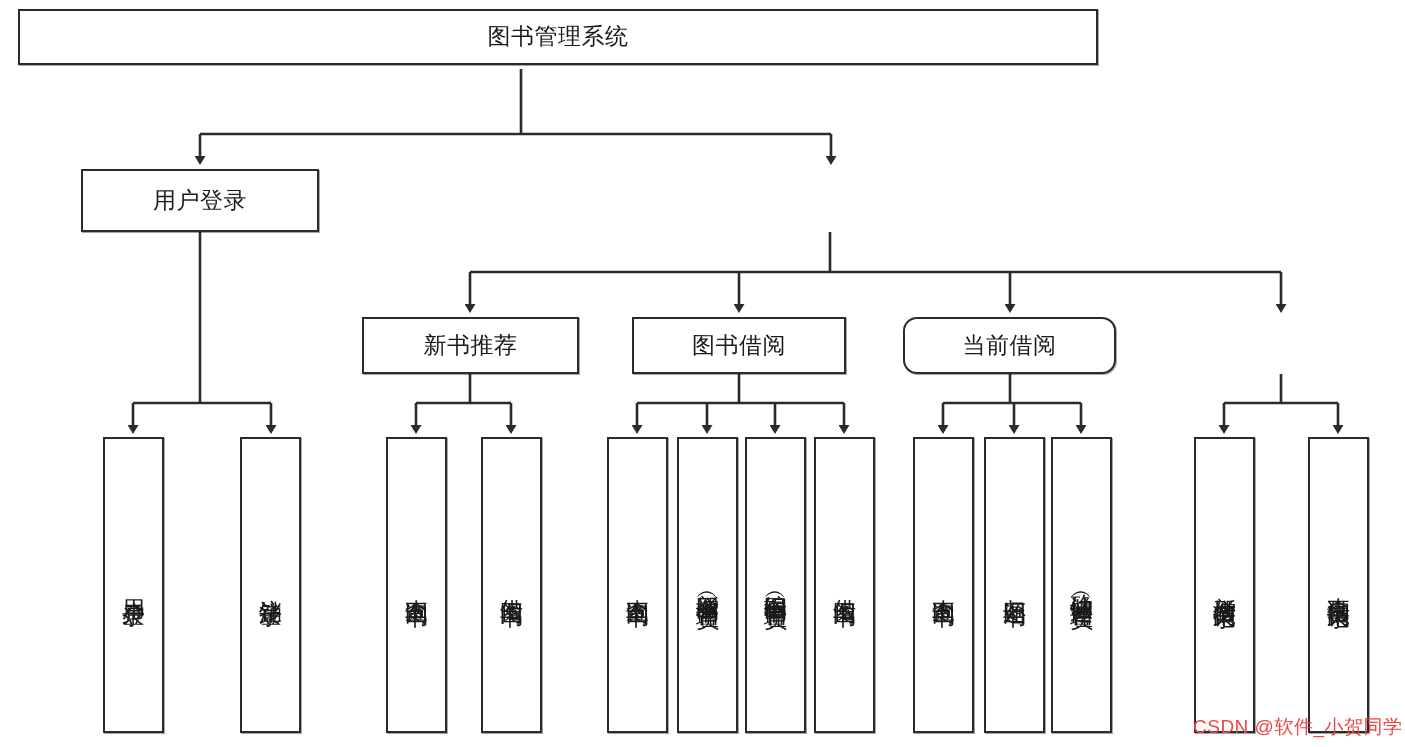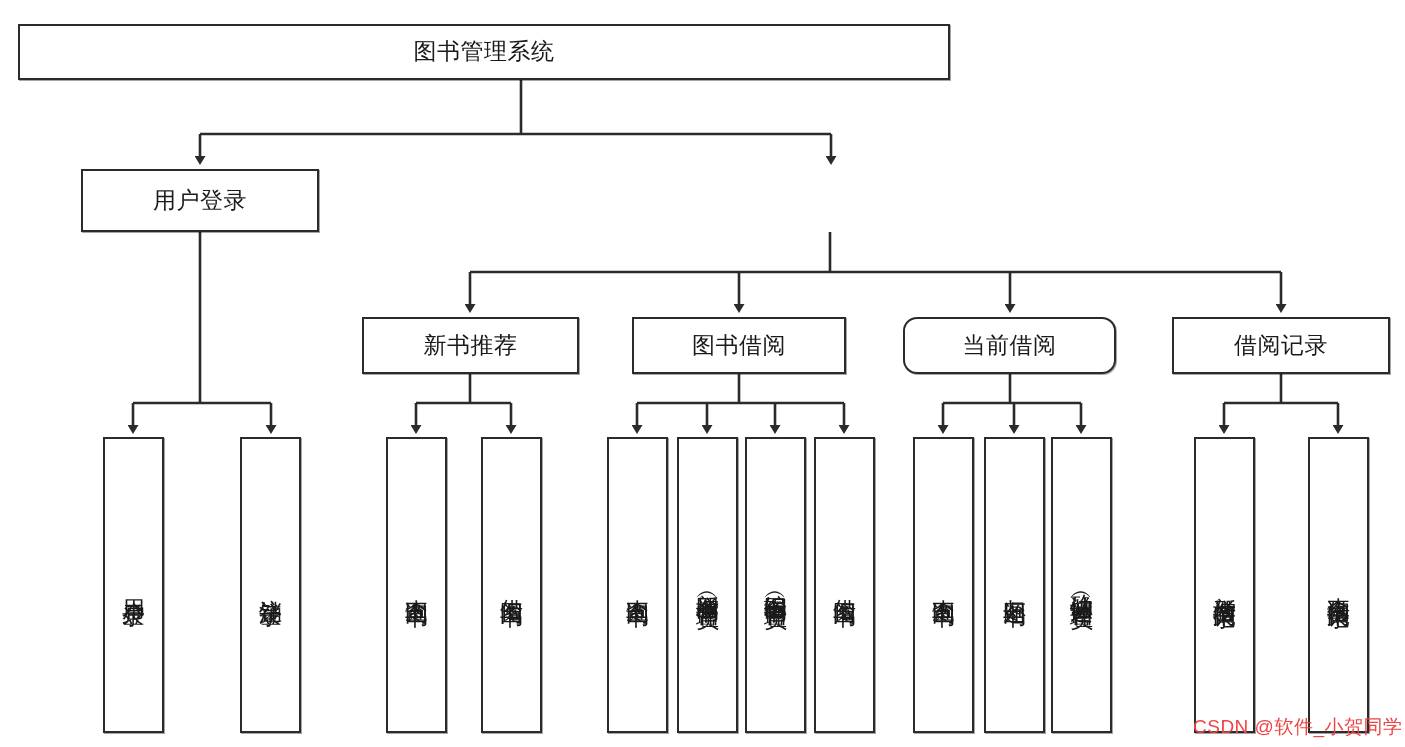--- a/index.html
+++ b/index.html
@@ -118,39 +118,36 @@
       <path d="M1014,403 L1014,426" marker-end="url(#arrow)"></path>
       <path d="M1081,403 L1081,426" marker-end="url(#arrow)"></path>
 
       <path d="M1281,374 L1281,403"></path>
       <path d="M1224,403 L1338,403"></path>
       <path d="M1224,403 L1224,426" marker-end="url(#arrow)"></path>
       <path d="M1338,403 L1338,426" marker-end="url(#arrow)"></path>
     </g>
   </svg>
 
-  <div class="node root horiz" style="left:18px; top:24px; width:932px; height:56px;">
+  <div class="node root horiz" style="left:18px; top:9px; width:1080px; height:56px;">
     <span class="label">图书管理系统</span>
   </div>
 
   <div class="node horiz" style="left:81px; top:169px; width:238px; height:63px;">
     <span class="label">用户登录</span>
   </div>
 
   <div class="node horiz" style="left:362px; top:317px; width:217px; height:57px;">
     <span class="label">新书推荐</span>
   </div>
   <div class="node horiz" style="left:632px; top:317px; width:214px; height:57px;">
     <span class="label">图书借阅</span>
   </div>
   <div class="node horiz" style="left:903px; top:317px; width:213px; height:57px;border-radius:14px;">
     <span class="label">当前借阅</span>
-  </div>
-  <div class="node horiz" style="left:1172px; top:317px; width:218px; height:57px;">
-    <span class="label">借阅记录</span>
   </div>
 
   <div class="node vert" style="left:103px; top:437px; width:61px; height:296px;">
     <span class="label">用户登录</span>
   </div>
   <div class="node vert" style="left:240px; top:437px; width:61px; height:296px;">
     <span class="label">注销登录</span>
   </div>
   <div class="node vert" style="left:386px; top:437px; width:61px; height:296px;">
     <span class="label">查询图书</span>

